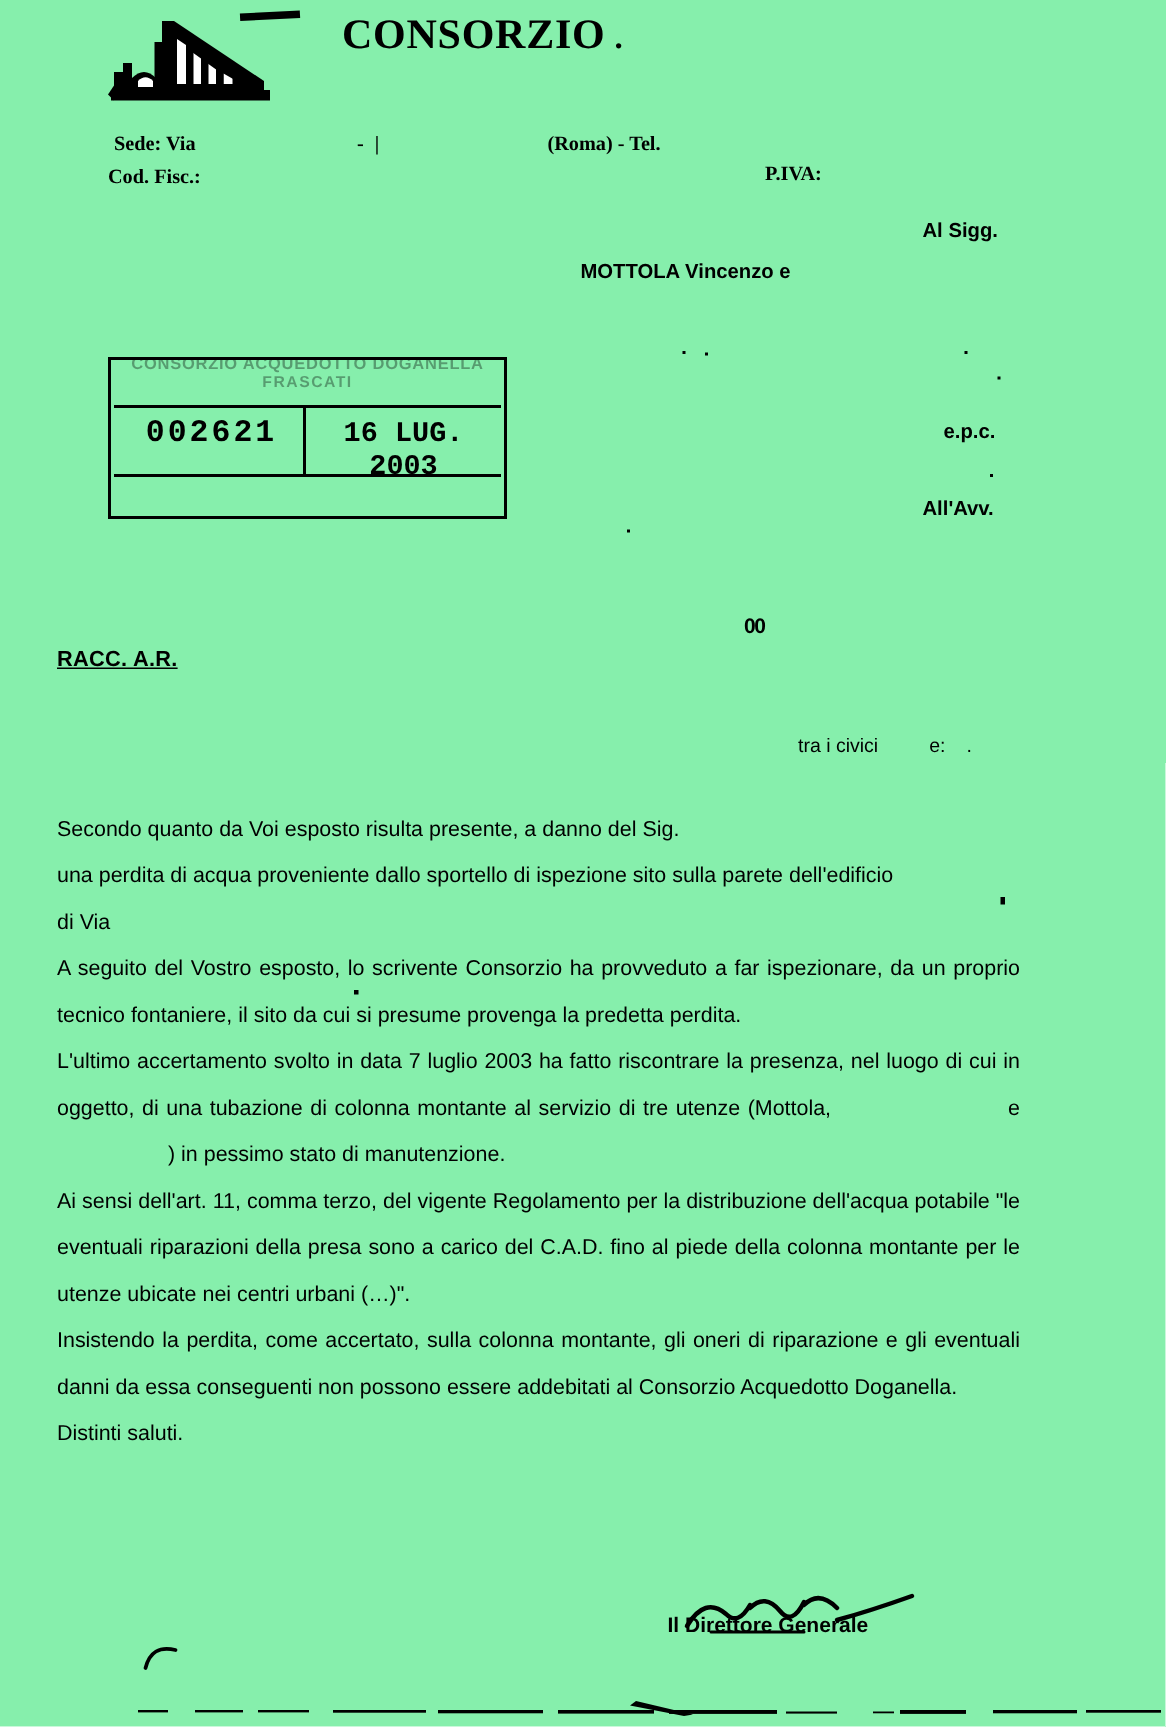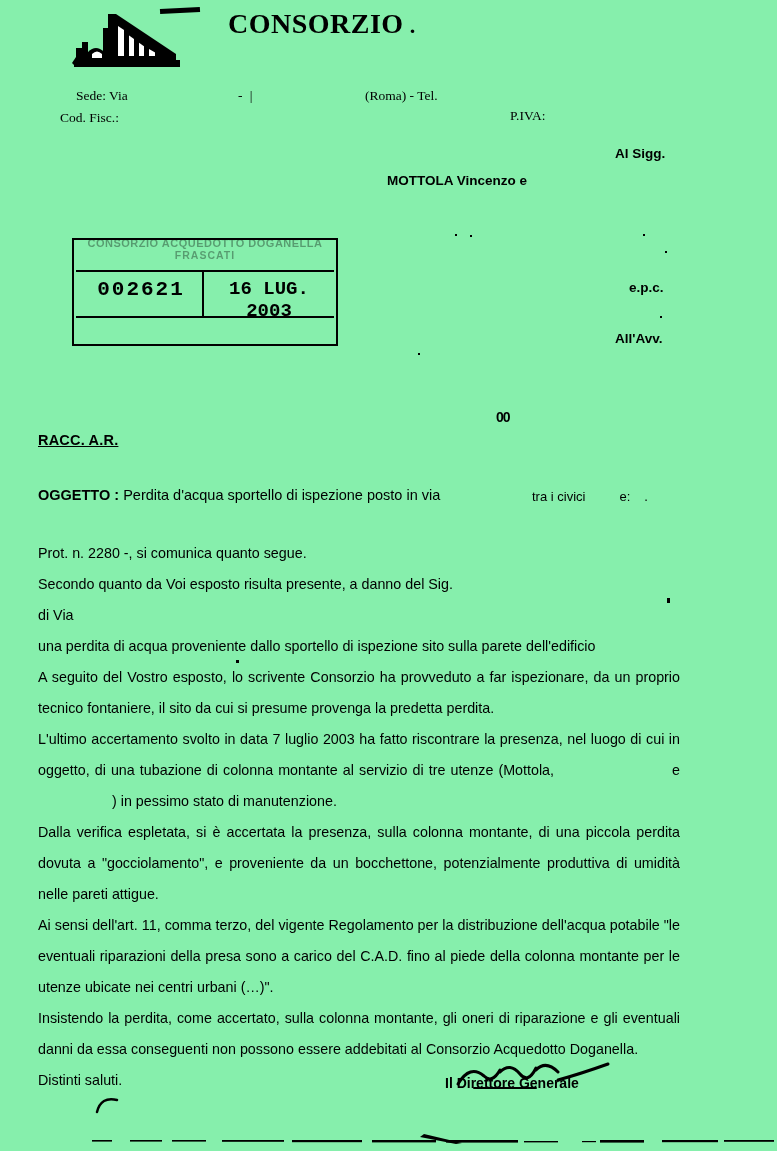--- a/index.html
+++ b/index.html
@@ -55,28 +55,28 @@
     white-space: nowrap;
   }
   .org-title .dot-after {
     font-size: 22px;
     padding-left: 6px;
   }
 
   .head-line {
     position: absolute;
     font-family: "Liberation Serif", serif;
-    font-weight: normal;
+    font-weight: bold;
     font-size: 13.5px;
     white-space: nowrap;
   }
   .hl-sede   { left: 76px;  top: 88px; }
   .hl-dashes { left: 238px; top: 88px; letter-spacing: 2px; }
   .hl-roma   { left: 365px; top: 88px; }
-  .hl-cf     { left: 60px;  top: 110px; }
+  .hl-cf     { left: 72px;  top: 110px; }
   .hl-piva   { left: 510px; top: 108px; }
 
   
   .recip {
     position: absolute;
     font-weight: bold;
     font-size: 13.5px;
     white-space: nowrap;
   }
   .recip-alsigg  { left: 615px; top: 146px; }
@@ -328,36 +328,30 @@
     <div class="stamp-rule"></div>
     <div class="stamp-div"></div>
     <div class="stamp-rule2"></div>
     <div class="stamp-num">002621</div>
     <div class="stamp-date">16 LUG. 2003</div>
   </div>
 
   <div class="zero-mark">00</div>
   <div class="racc">RACC. A.R.</div>
 
-  <div class="oggetto-row">
-    <span class="lbl">OGGETTO :</span>
-    <span class="txt">Perdita d'acqua sportello di ispezione posto in via</span>
-  </div>
   <div class="oggetto-tail">
     <span>tra i civici</span><span class="gap"></span><span>e</span><span>:</span><span class="gap" style="width:14px;"></span><span>.</span>
   </div>
 
   <div class="body">
-    <p>Prot. n. 2280 -, si comunica quanto segue.</p>
     <p>Secondo quanto da Voi esposto risulta presente, a danno del Sig.</p>
+    <p>una perdita di acqua proveniente dallo sportello di ispezione sito sulla parete dell'edificio</p>
     <p>di Via</p>
-    <p>una perdita di acqua proveniente dallo sportello di ispezione sito sulla parete dell'edificio</p>
     <p class="just">A seguito del Vostro esposto, lo scrivente Consorzio ha provveduto a far ispezionare, da un proprio tecnico fontaniere, il sito da cui si presume provenga la predetta perdita.</p>
     <p class="just"><span>L'ultimo accertamento svolto in data 7 luglio 2003 ha fatto riscontrare la presenza, nel luogo di cui in oggetto, di una tubazione di colonna montante al servizio di tre utenze (Mottola,</span><span class="inline-gap-a"></span><span>e</span><span class="inline-gap-b"></span><span>) in pessimo stato di manutenzione.</span></p>
-    <p class="just">Dalla verifica espletata, si è accertata la presenza, sulla colonna montante, di una piccola perdita dovuta a "gocciolamento", e proveniente da un bocchettone, potenzialmente produttiva di umidità nelle pareti attigue.</p>
     <p class="just">Ai sensi dell'art. 11, comma terzo, del vigente Regolamento per la distribuzione dell'acqua potabile "le eventuali riparazioni della presa sono a carico del C.A.D. fino al piede della colonna montante per le utenze ubicate nei centri urbani (…)".</p>
     <p class="just">Insistendo la perdita, come accertato, sulla colonna montante, gli oneri di riparazione e gli eventuali danni da essa conseguenti non possono essere addebitati al Consorzio Acquedotto Doganella.</p>
     <p>Distinti saluti.</p>
   </div>
 
   <span class="speck" style="left:667px; top:598px; width:3px; height:5px;"></span>
   <span class="speck" style="left:236px; top:660px; width:3px; height:3px;"></span>
 
   <div class="sig-title">Il Direttore Generale</div>
   <svg class="sig-scribble" viewBox="0 0 220 40" xmlns="http://www.w3.org/2000/svg">

